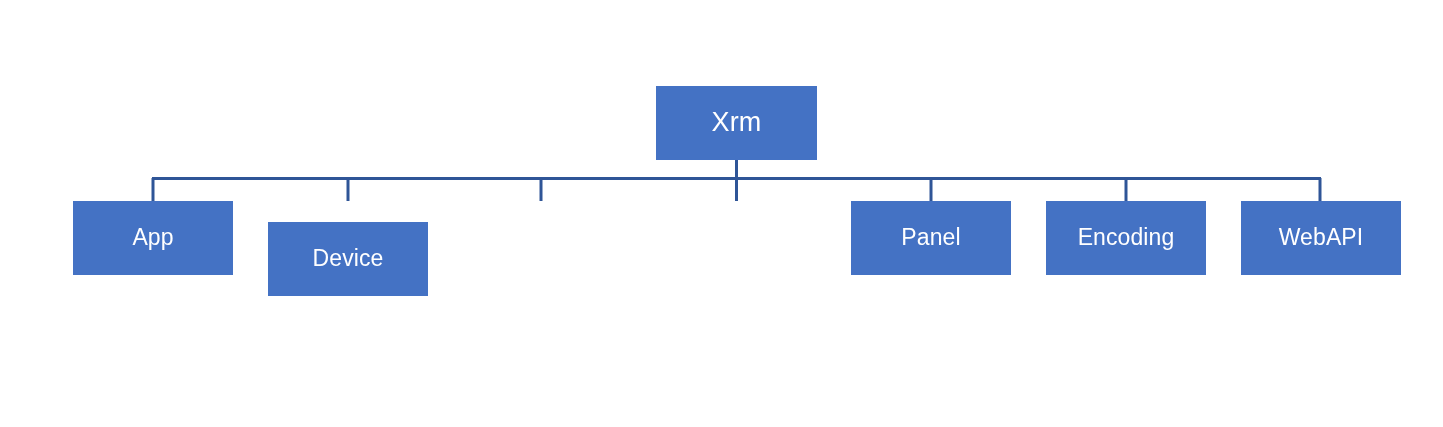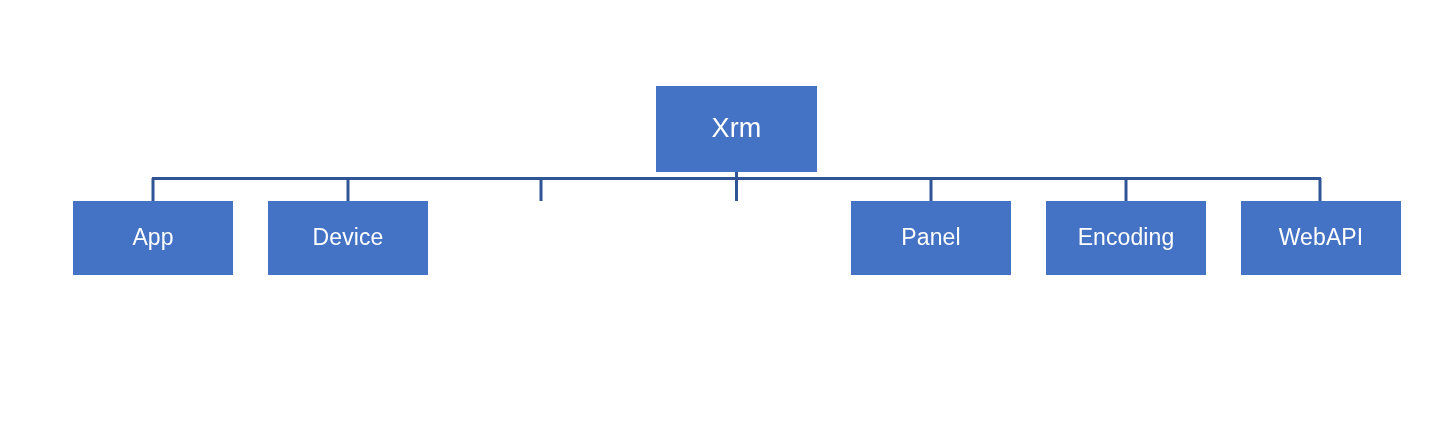--- a/index.html
+++ b/index.html
@@ -40,35 +40,35 @@
   .node-label {
     color: #FFFFFF;
     font-weight: 400;
     letter-spacing: 0.1px;
     white-space: nowrap;
   }
   .node.root {
     left: 656px;
     top: 86px;
     width: 161px;
-    height: 86px;
+    height: 74px;
   }
   .node.root .node-label {
     font-size: 27px;
   }
   .node.child {
     top: 201px;
     width: 160px;
     height: 74px;
   }
   .node.child .node-label {
     font-size: 23px;
   }
   .c0 { left: 73px; }
-  .c1 { left: 268px; }
+  .c1 { left: 268px; margin-top: 21px; }
   .c2 { left: 461px; }
   .c3 { left: 656px; }
   .c4 { left: 851px; }
   .c5 { left: 1046px; }
   .c6 { left: 1241px; }
 </style>
 </head>
 <body>
 
 <div id="diagram-canvas">

